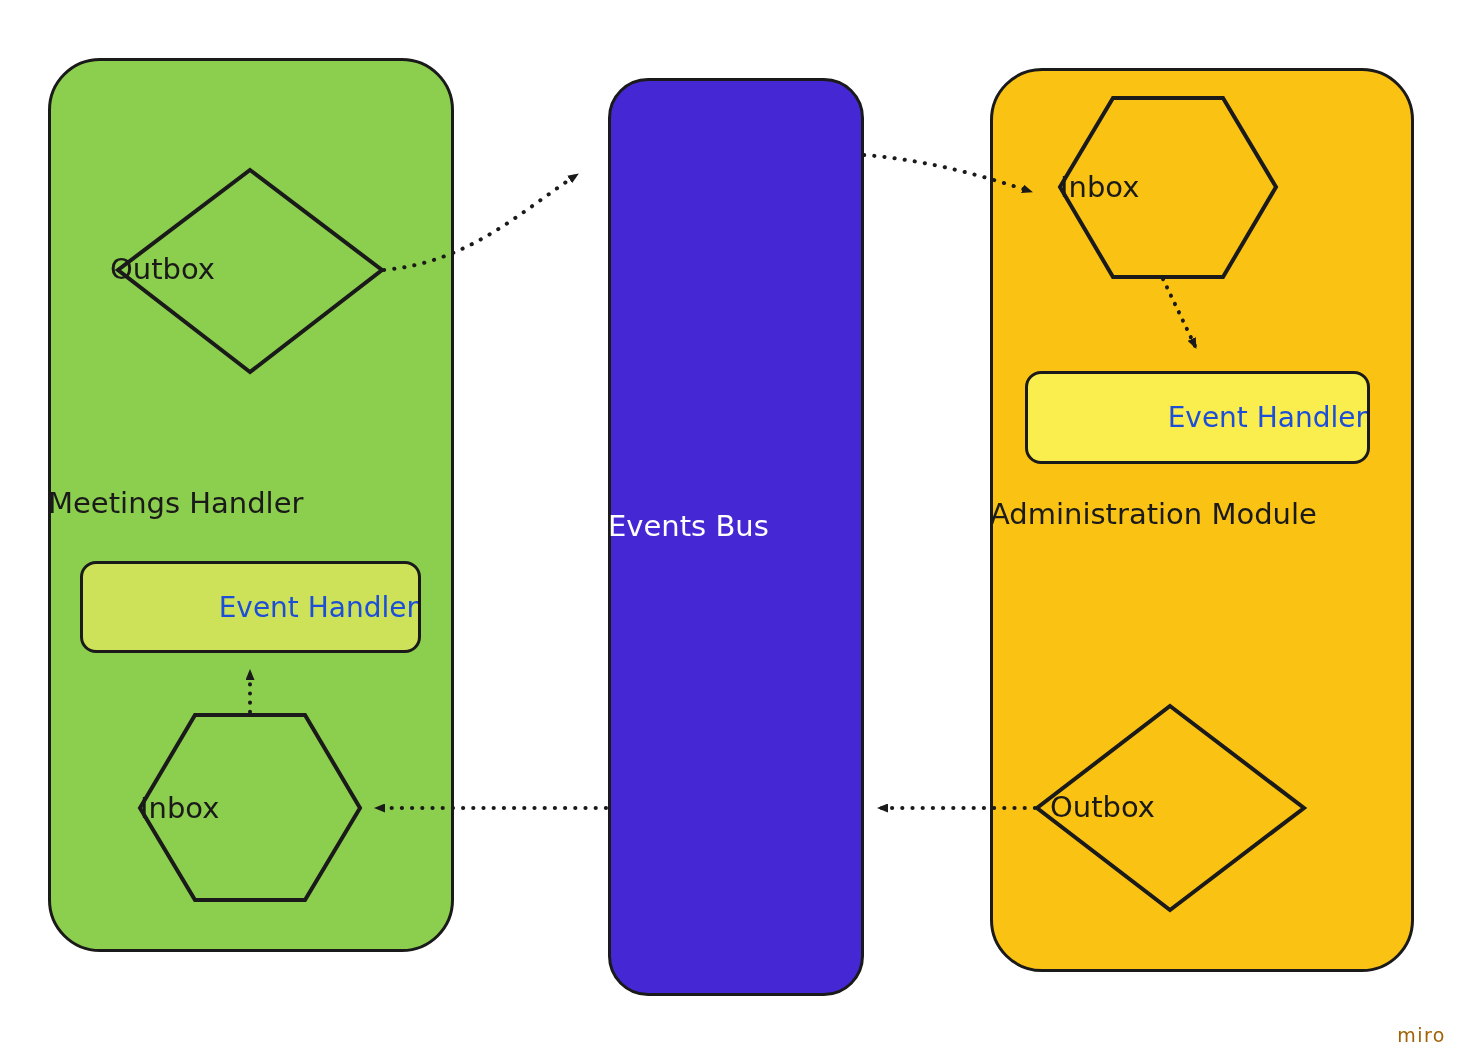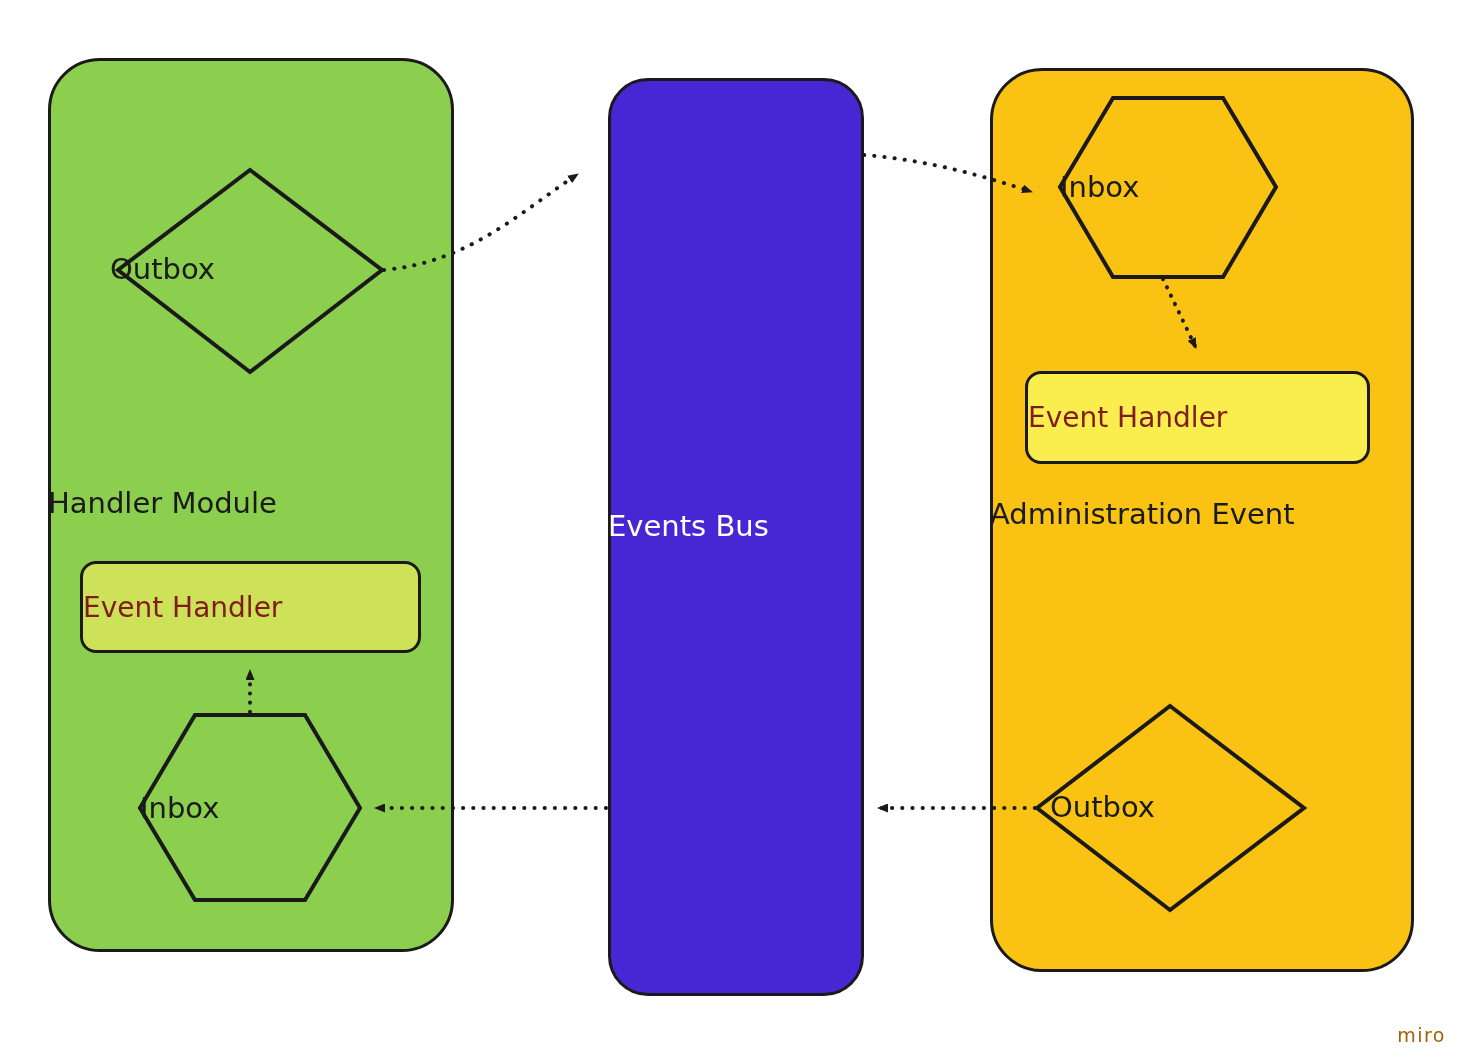--- a/index.html
+++ b/index.html
@@ -76,23 +76,23 @@
   }
 
   
   .event-handler {
     position: absolute;
     border: 3px solid #1a1a1a;
     box-sizing: border-box;
     border-radius: 16px;
     display: flex;
     align-items: center;
-    justify-content: flex-start;
+    justify-content: flex-end;
     font-size: 28px;
-    color: #7f1d1d;
+    color: #1d4ed8;
   }
   #event-handler-meetings {
     left: 80px;  top: 561px;
     width: 341px; height: 92px;
     background: #CDE259;
   }
   #event-handler-administration {
     left: 1025px; top: 371px;
     width: 345px;  height: 93px;
     background: #FAEE4F;
@@ -169,21 +169,21 @@
   </div>
 
   <div class="shape-label" id="label-outbox-meetings">Outbox</div>
 
   <div class="shape-label" id="label-inbox-meetings">Inbox</div>
 
   <div class="shape-label" id="label-inbox-administration">Inbox</div>
 
   <div class="shape-label" id="label-outbox-administration">Outbox</div>
 
-  <div class="module-label" id="label-meetings-module">Handler Module</div>
+  <div class="module-label" id="label-meetings-module">Meetings Handler</div>
 
   <div class="module-label" id="label-events-bus">Events Bus</div>
 
-  <div class="module-label" id="label-administration-module">Administration Event</div>
+  <div class="module-label" id="label-administration-module">Administration Module</div>
 
   <div id="miro-watermark">miro</div>
 
 </div>
 
 </body></html>

